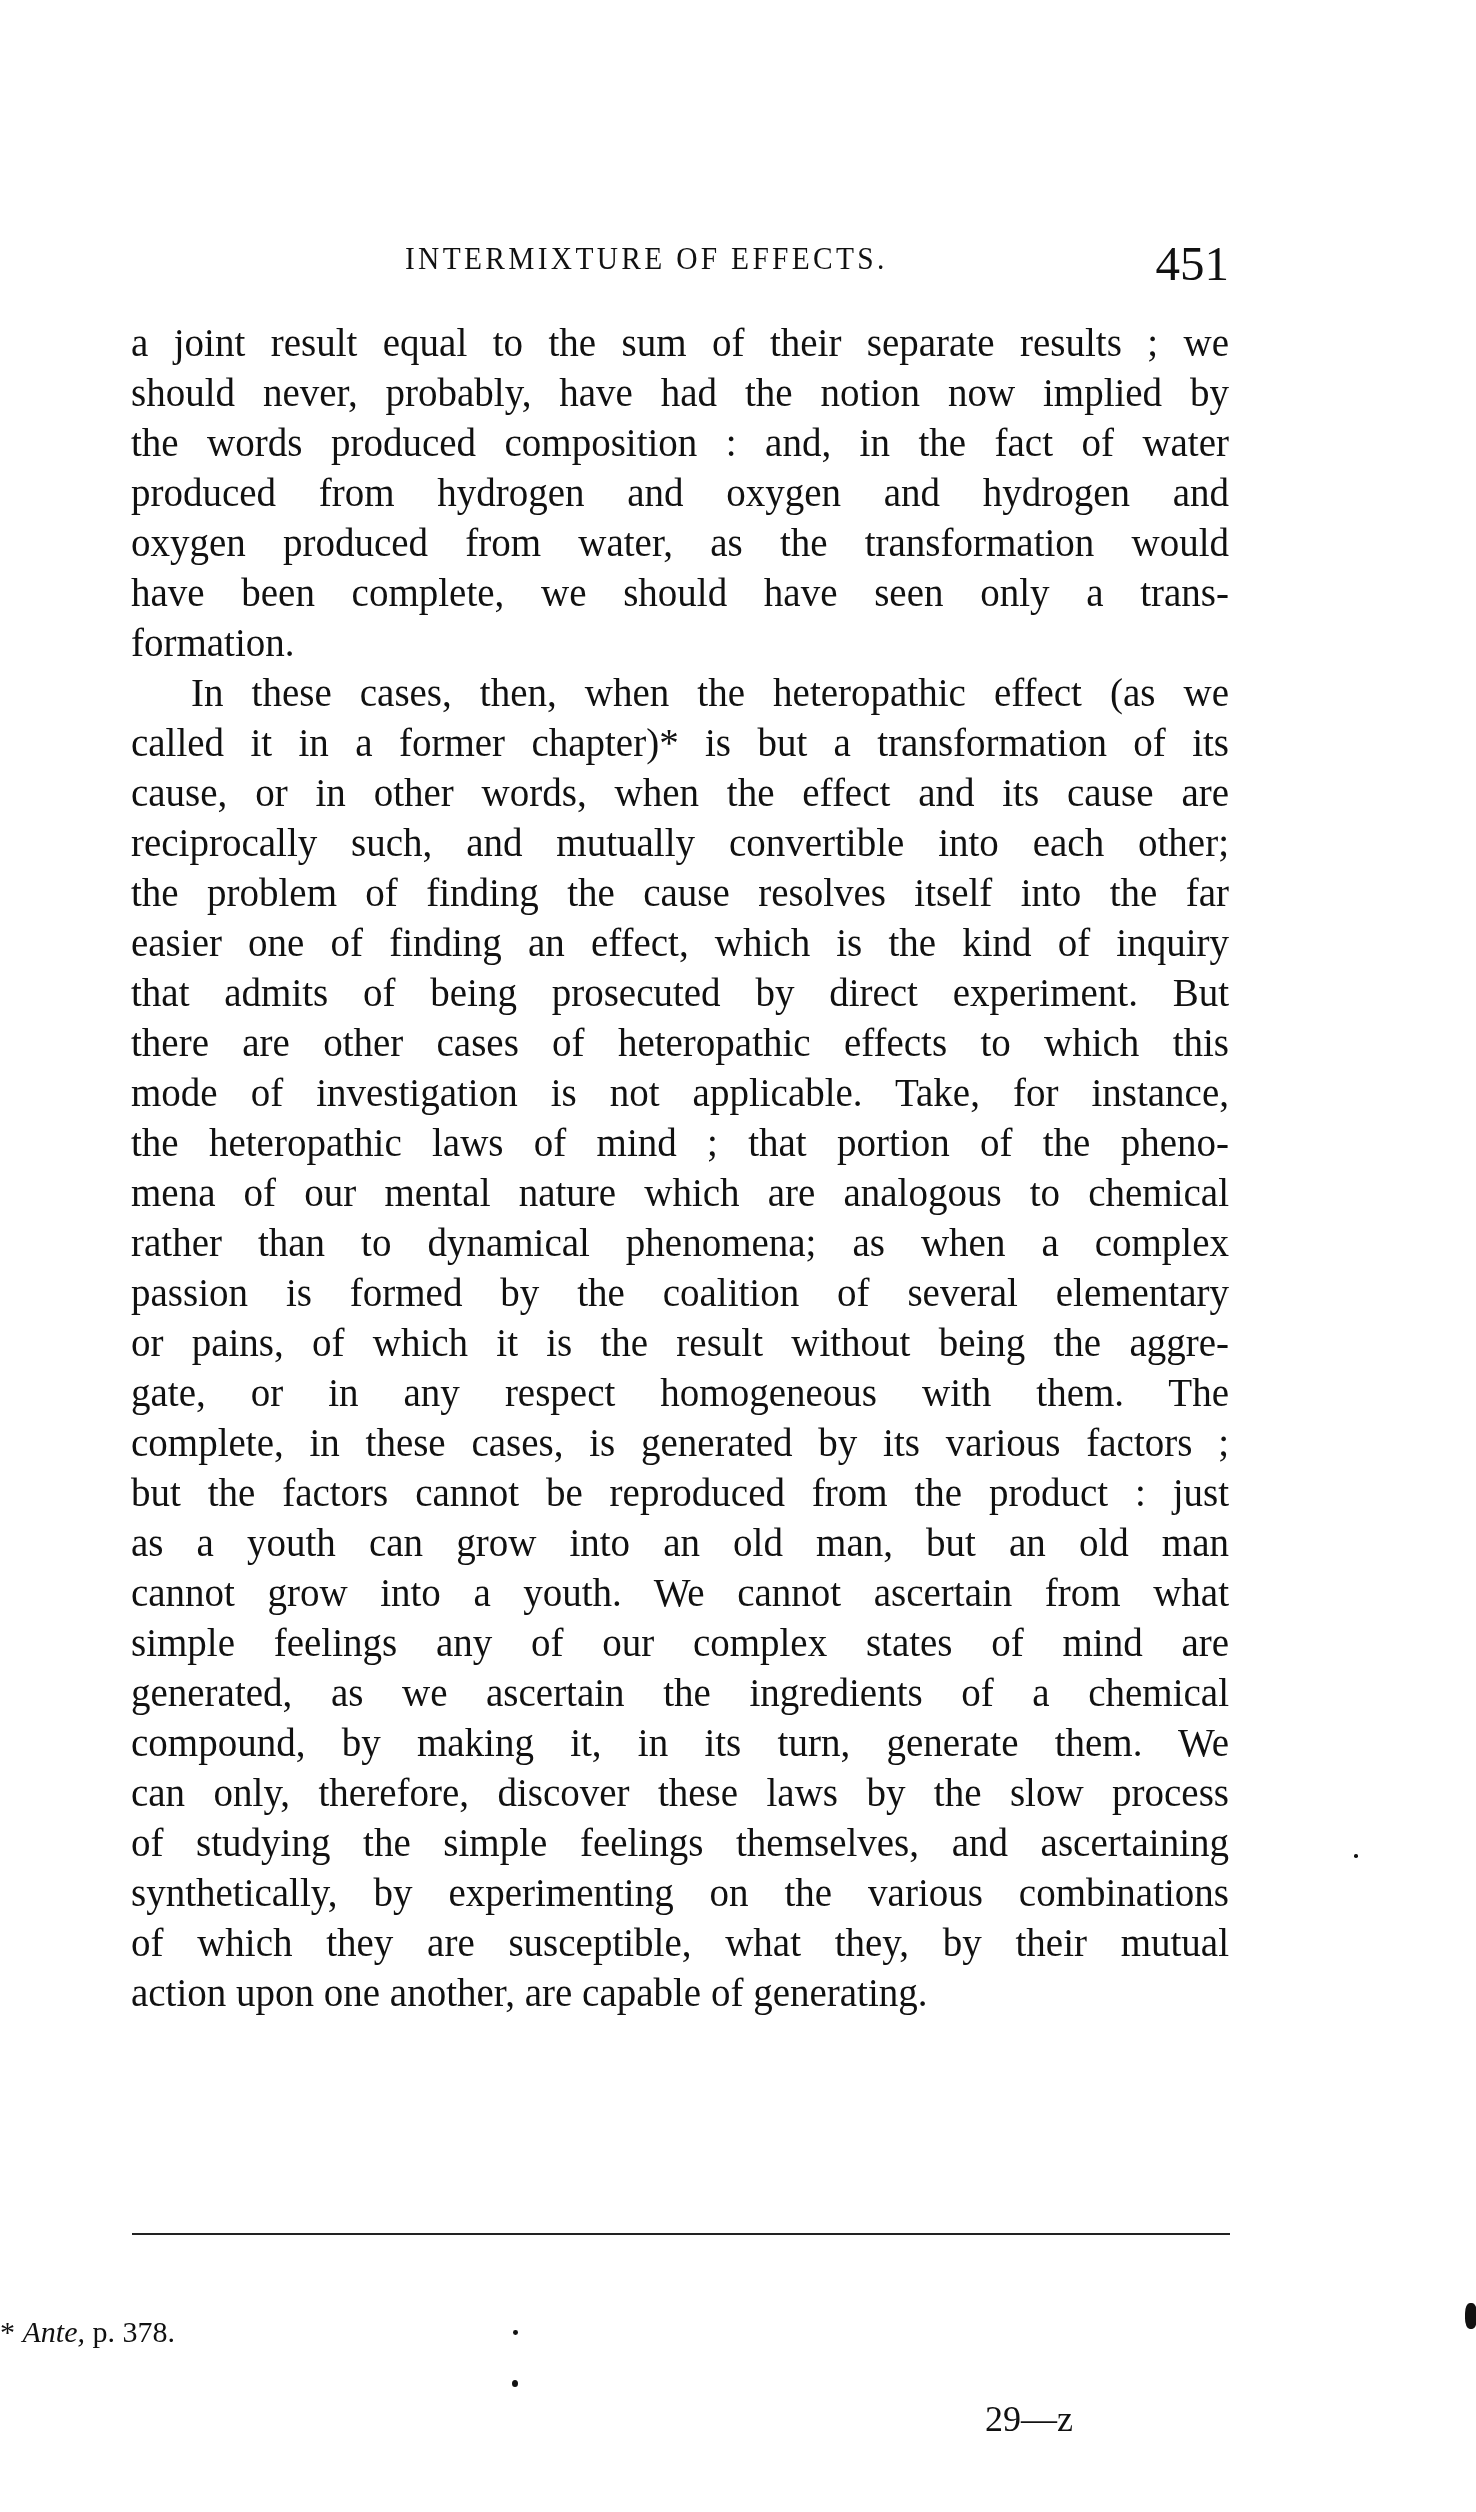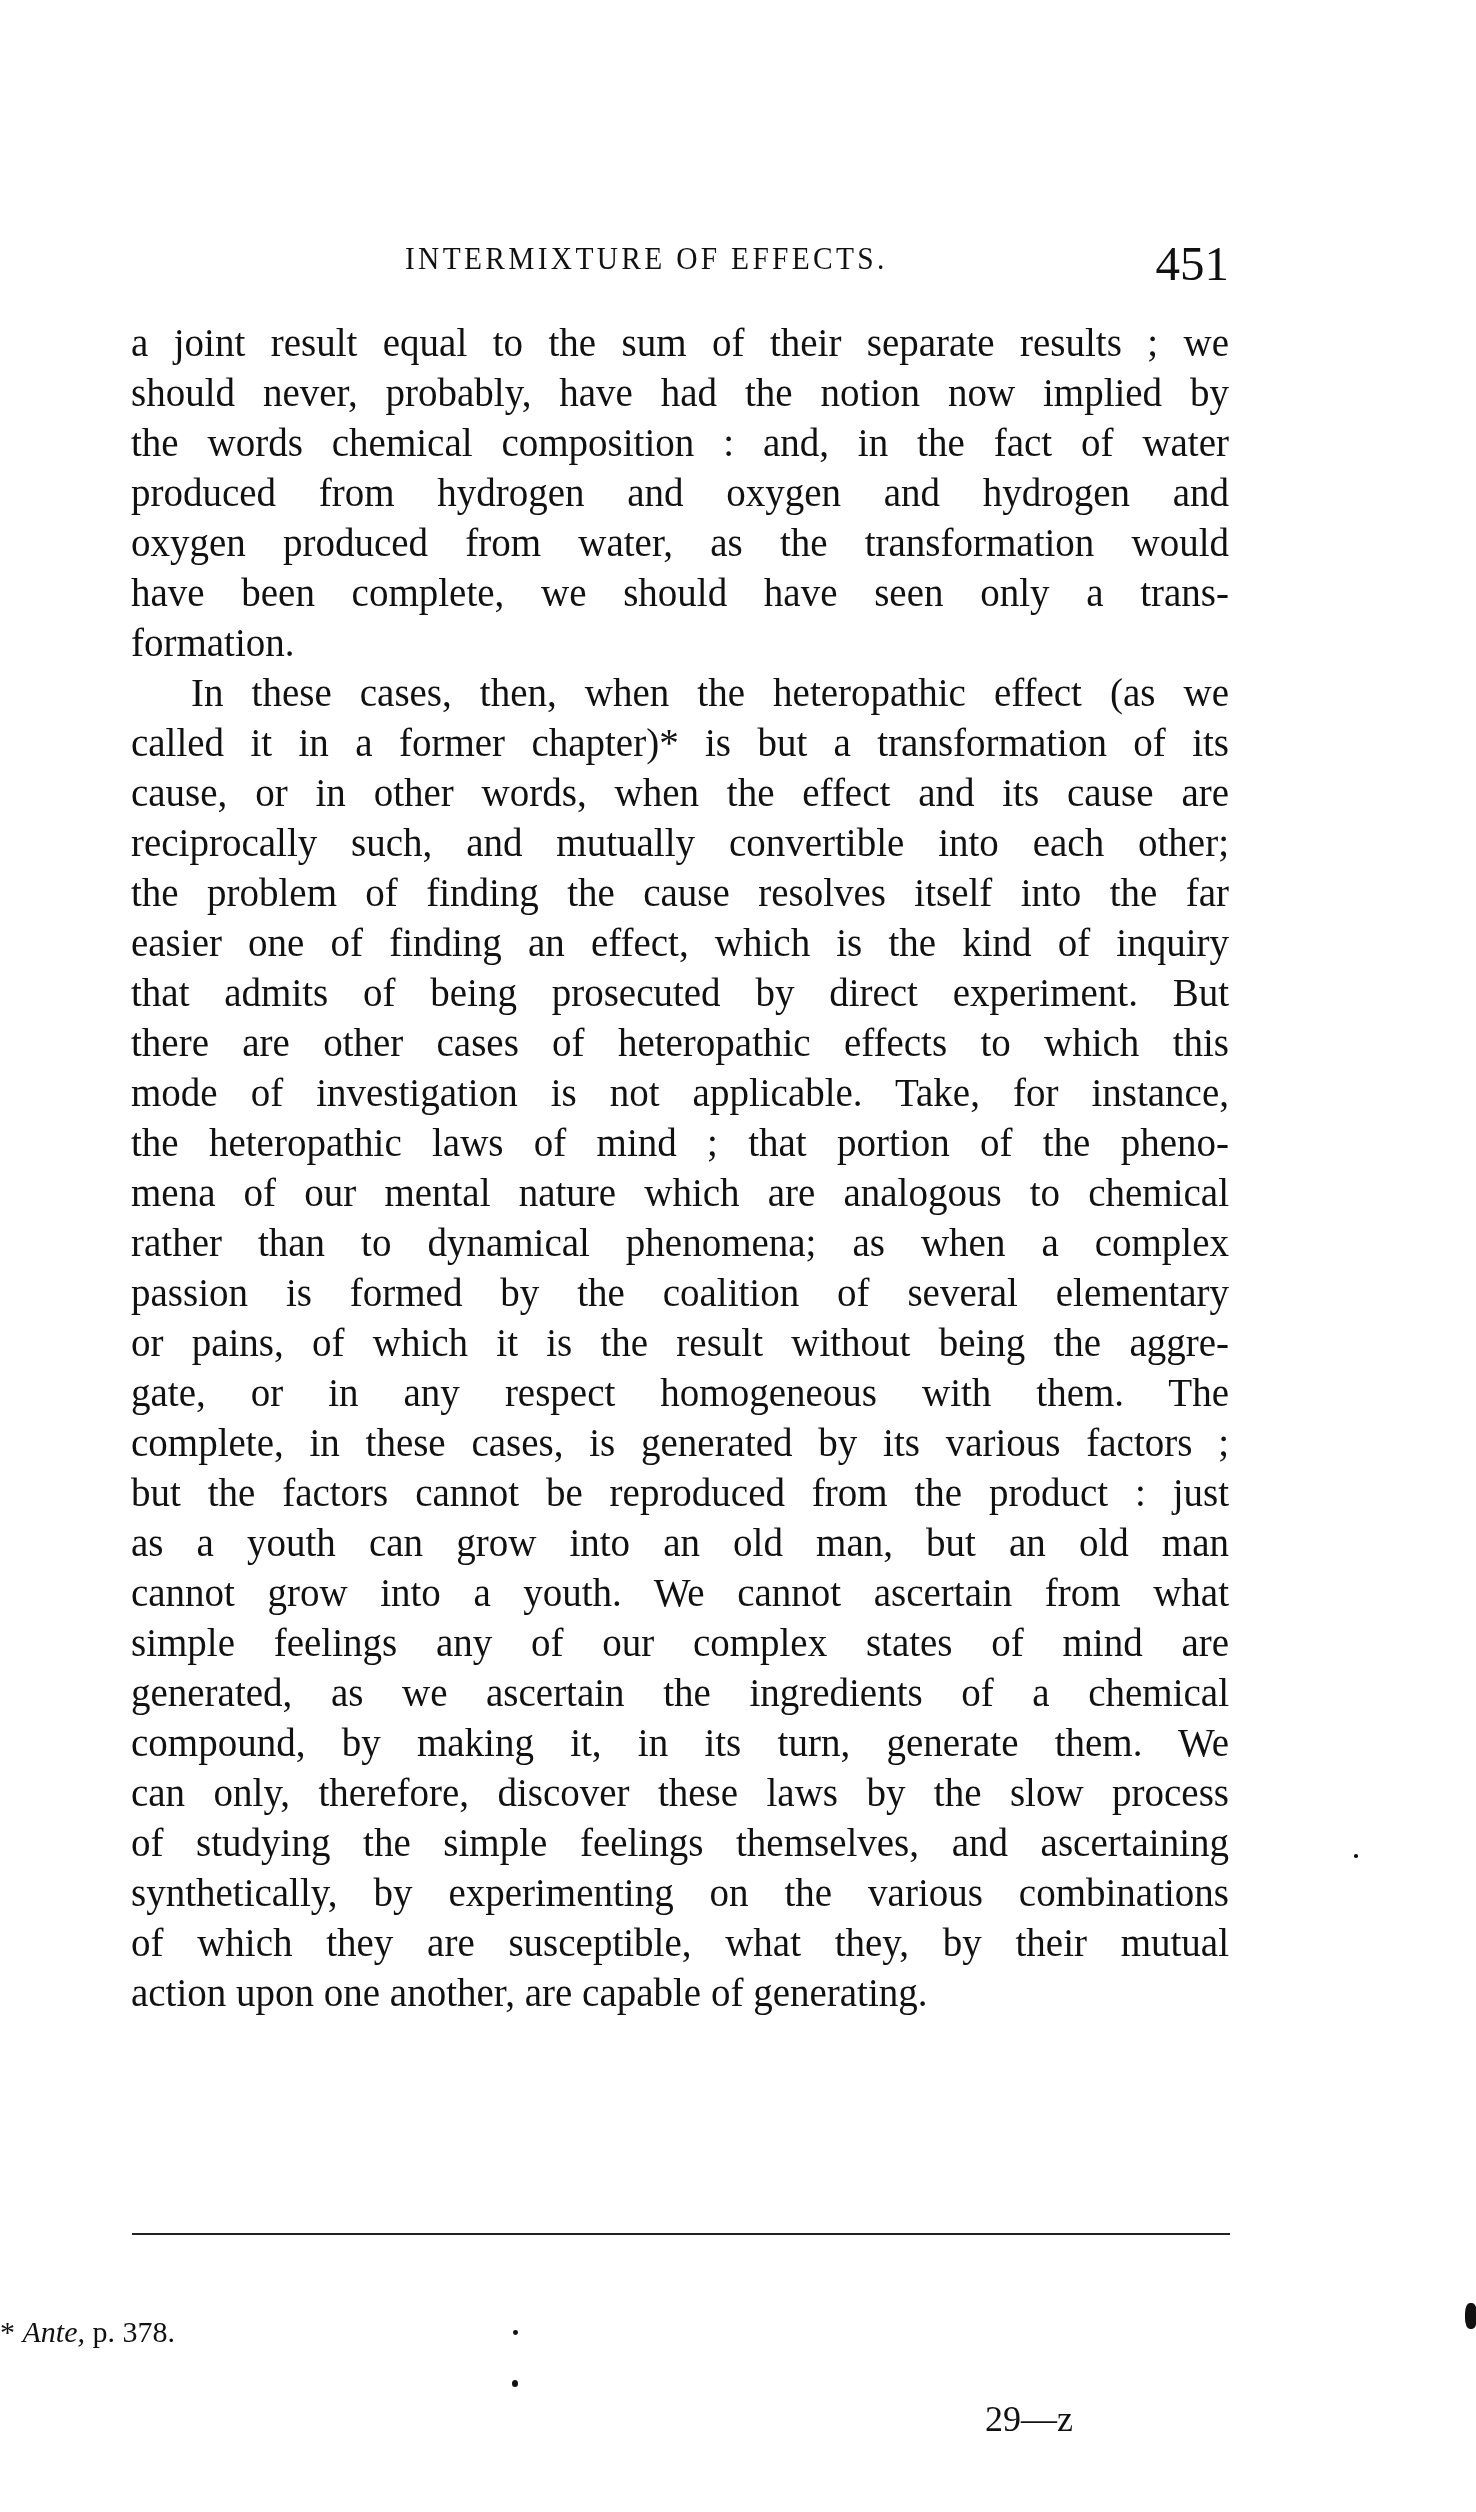--- a/index.html
+++ b/index.html
@@ -24,21 +24,21 @@
 <body>
 
 <div class="header">
   <span class="running-head">INTERMIXTURE OF EFFECTS.</span>
   <span class="page-number">451</span>
 </div>
 
 <div class="body-text">
   <span class="line">a joint result equal to the sum of their separate results ; we</span>
   <span class="line">should never, probably, have had the notion now implied by</span>
-  <span class="line">the words chemical composition : and, in the fact of water</span>
+  <span class="line">the words produced composition : and, in the fact of water</span>
   <span class="line">produced from hydrogen and oxygen and hydrogen and</span>
   <span class="line">oxygen produced from water, as the transformation would</span>
   <span class="line">have been complete, we should have seen only a trans-</span>
   <span class="line last">formation.</span>
   <span class="line indent">In these cases, then, when the heteropathic effect (as we</span>
   <span class="line">called it in a former chapter)* is but a transformation of its</span>
   <span class="line">cause, or in other words, when the effect and its cause are</span>
   <span class="line">reciprocally such, and mutually convertible into each other;</span>
   <span class="line">the problem of finding the cause resolves itself into the far</span>
   <span class="line">easier one of finding an effect, which is the kind of inquiry</span>

